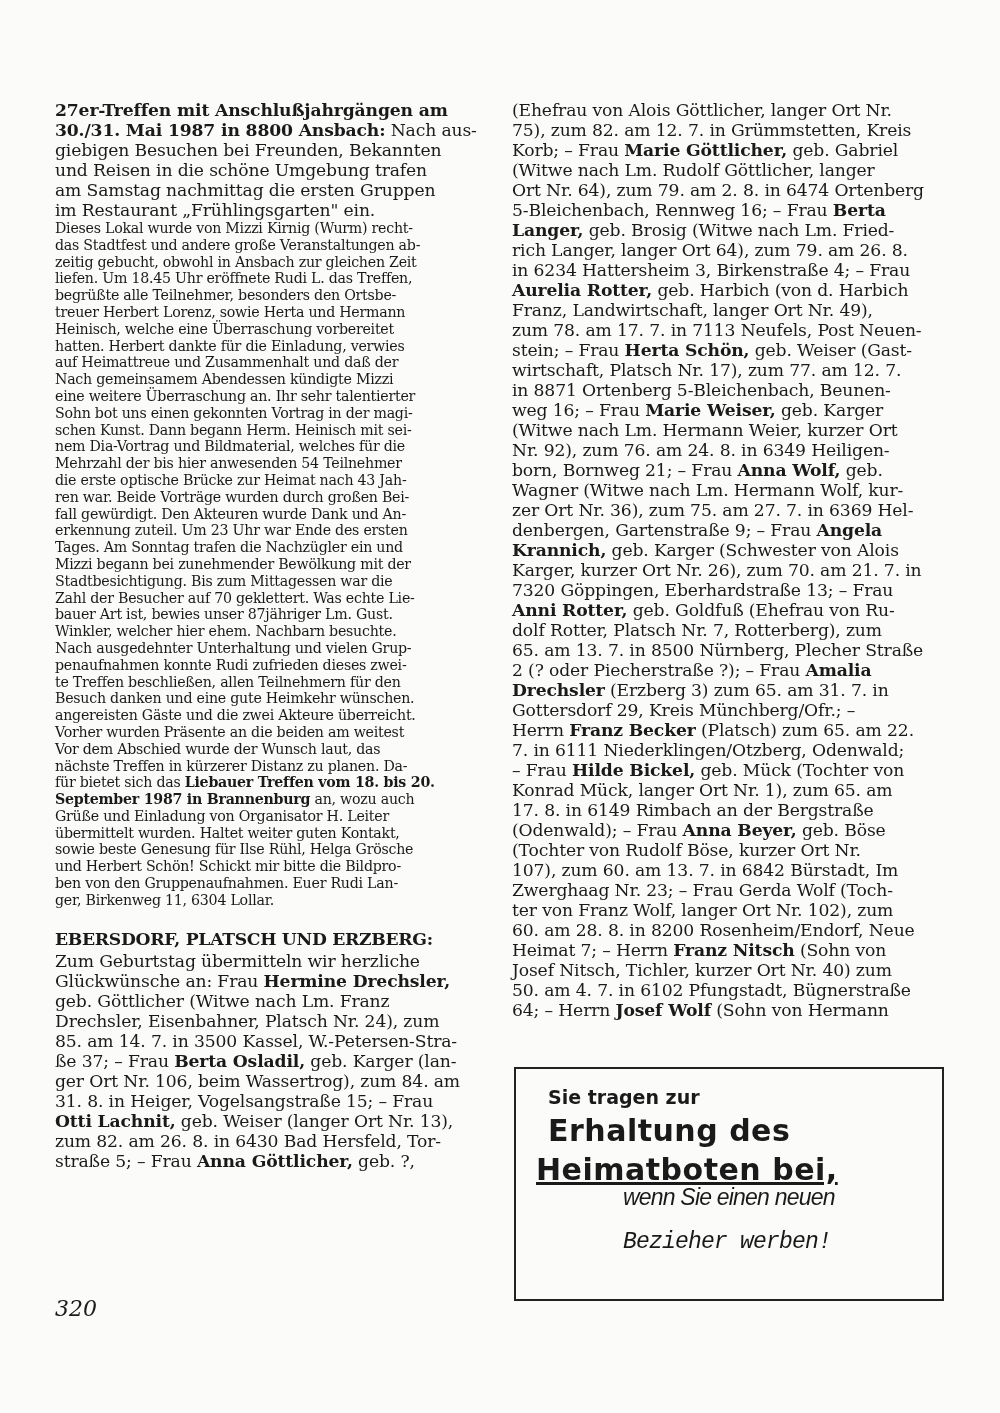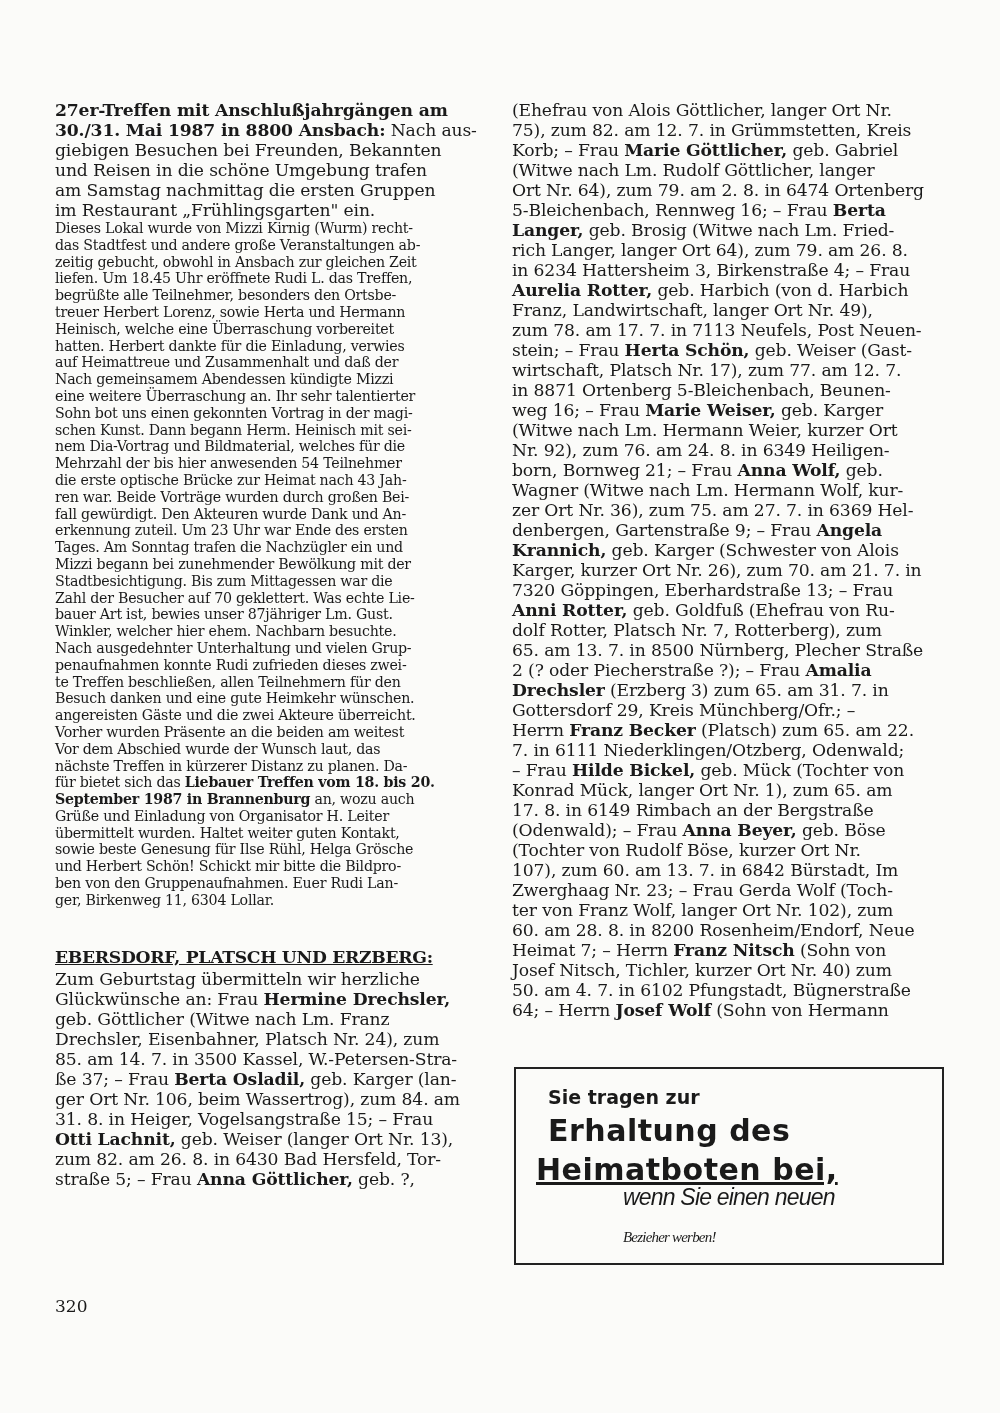--- a/index.html
+++ b/index.html
@@ -12,32 +12,32 @@
     font-family: "DejaVu Serif", "Liberation Serif", serif;
   }
   .col { position: absolute; text-align: justify; }
   .col-left { left: 55px; top: 100px; width: 445px; }
   .col-right { left: 512px; top: 100px; width: 438px; }
   .big { font-size: 17.2px; line-height: 20px; letter-spacing: -0.15px; }
   .small { font-size: 14.2px; line-height: 16.8px; letter-spacing: -0.25px; }
   .ln { display: block; white-space: nowrap; }
   .ln.last { text-align-last: left; }
   b { font-weight: bold; }
-  .section-title { font-weight: bold; font-size: 17.2px; line-height: 20px; margin-top: 38px; margin-bottom: 2px; letter-spacing: -0.3px; text-decoration: underline; }
-  .page-number { position: absolute; left: 55px; top: 1296px; font-size: 17px; }
+  .section-title { font-weight: bold; font-size: 17.2px; line-height: 20px; margin-top: 20px; margin-bottom: 2px; letter-spacing: -0.3px; }
+  .page-number { position: absolute; left: 55px; top: 1296px; font-size: 22px; font-style: italic; }
   .ad-box {
-    position: absolute; left: 514px; top: 1067px; width: 430px; height: 198px;
+    position: absolute; left: 514px; top: 1067px; width: 430px; height: 234px;
     border: 2px solid #222; box-sizing: border-box;
     font-family: "DejaVu Sans", "Liberation Sans", sans-serif;
   }
   .ad-line1 { position: absolute; left: 32px; top: 17px; font-weight: bold; font-size: 19px; }
   .ad-line2 { position: absolute; left: 32px; top: 44px; font-weight: bold; font-size: 30px; letter-spacing: 0.5px; }
   .ad-line3 { position: absolute; left: 20px; top: 83px; font-weight: bold; font-size: 30px; letter-spacing: 0.5px; text-decoration: underline; }
   .ad-line4 { position: absolute; left: 107px; top: 115px; font-style: italic; font-size: 23px; letter-spacing: -0.8px; font-family: "Liberation Sans", sans-serif; }
-  .ad-line5 { position: absolute; left: 107px; top: 160px; font-style: italic; font-size: 15px; letter-spacing: -0.8px; font-family: Liberation Serif, serif; }
+  .ad-line5 { position: absolute; left: 107px; top: 160px; font-style: italic; font-size: 23px; letter-spacing: -0.8px; font-family: Liberation Mono, monospace; }
 </style>
 </head>
 <body>
 
 <div class="col col-left">
   <div class="big" id="lead">
       <span class="ln"><b>27er-Treffen mit Anschlußjahrgängen am</b></span>
       <span class="ln"><b>30./31. Mai 1987 in 8800 Ansbach:</b><span> Nach aus-</span></span>
       <span class="ln"><span>giebigen Besuchen bei Freunden, Bekannten</span></span>
       <span class="ln"><span>und Reisen in die schöne Umgebung trafen</span></span>

